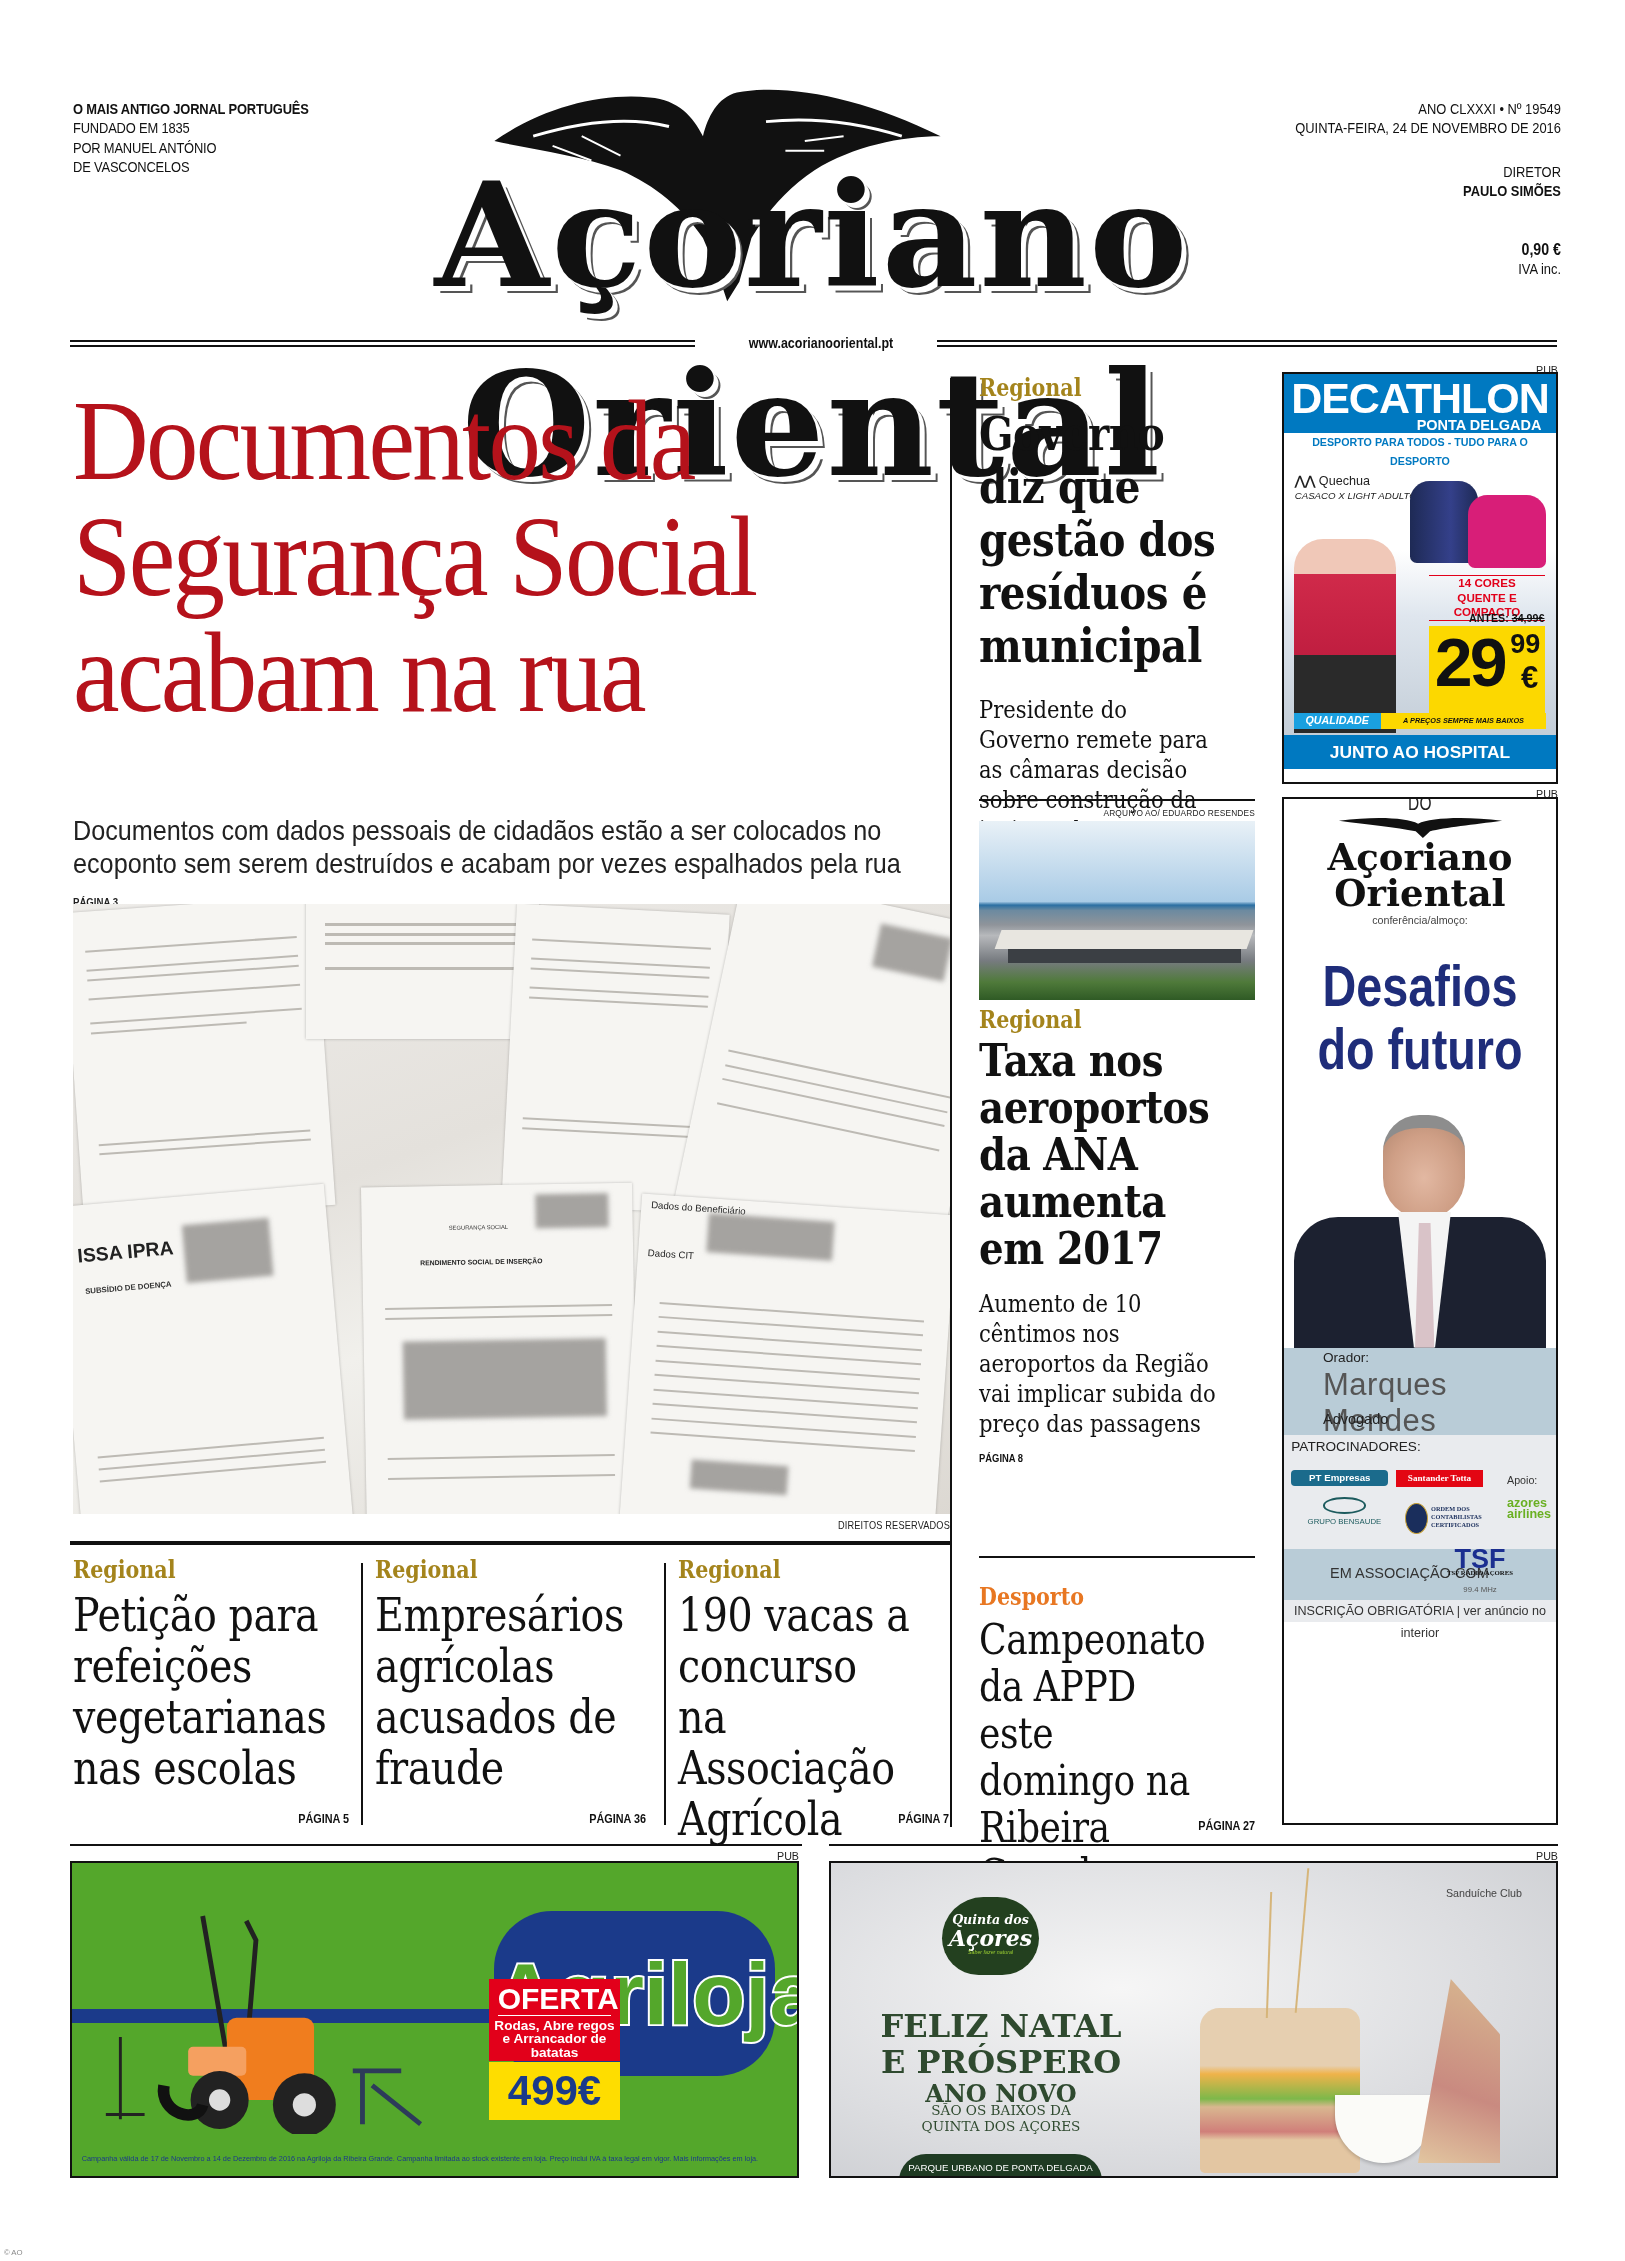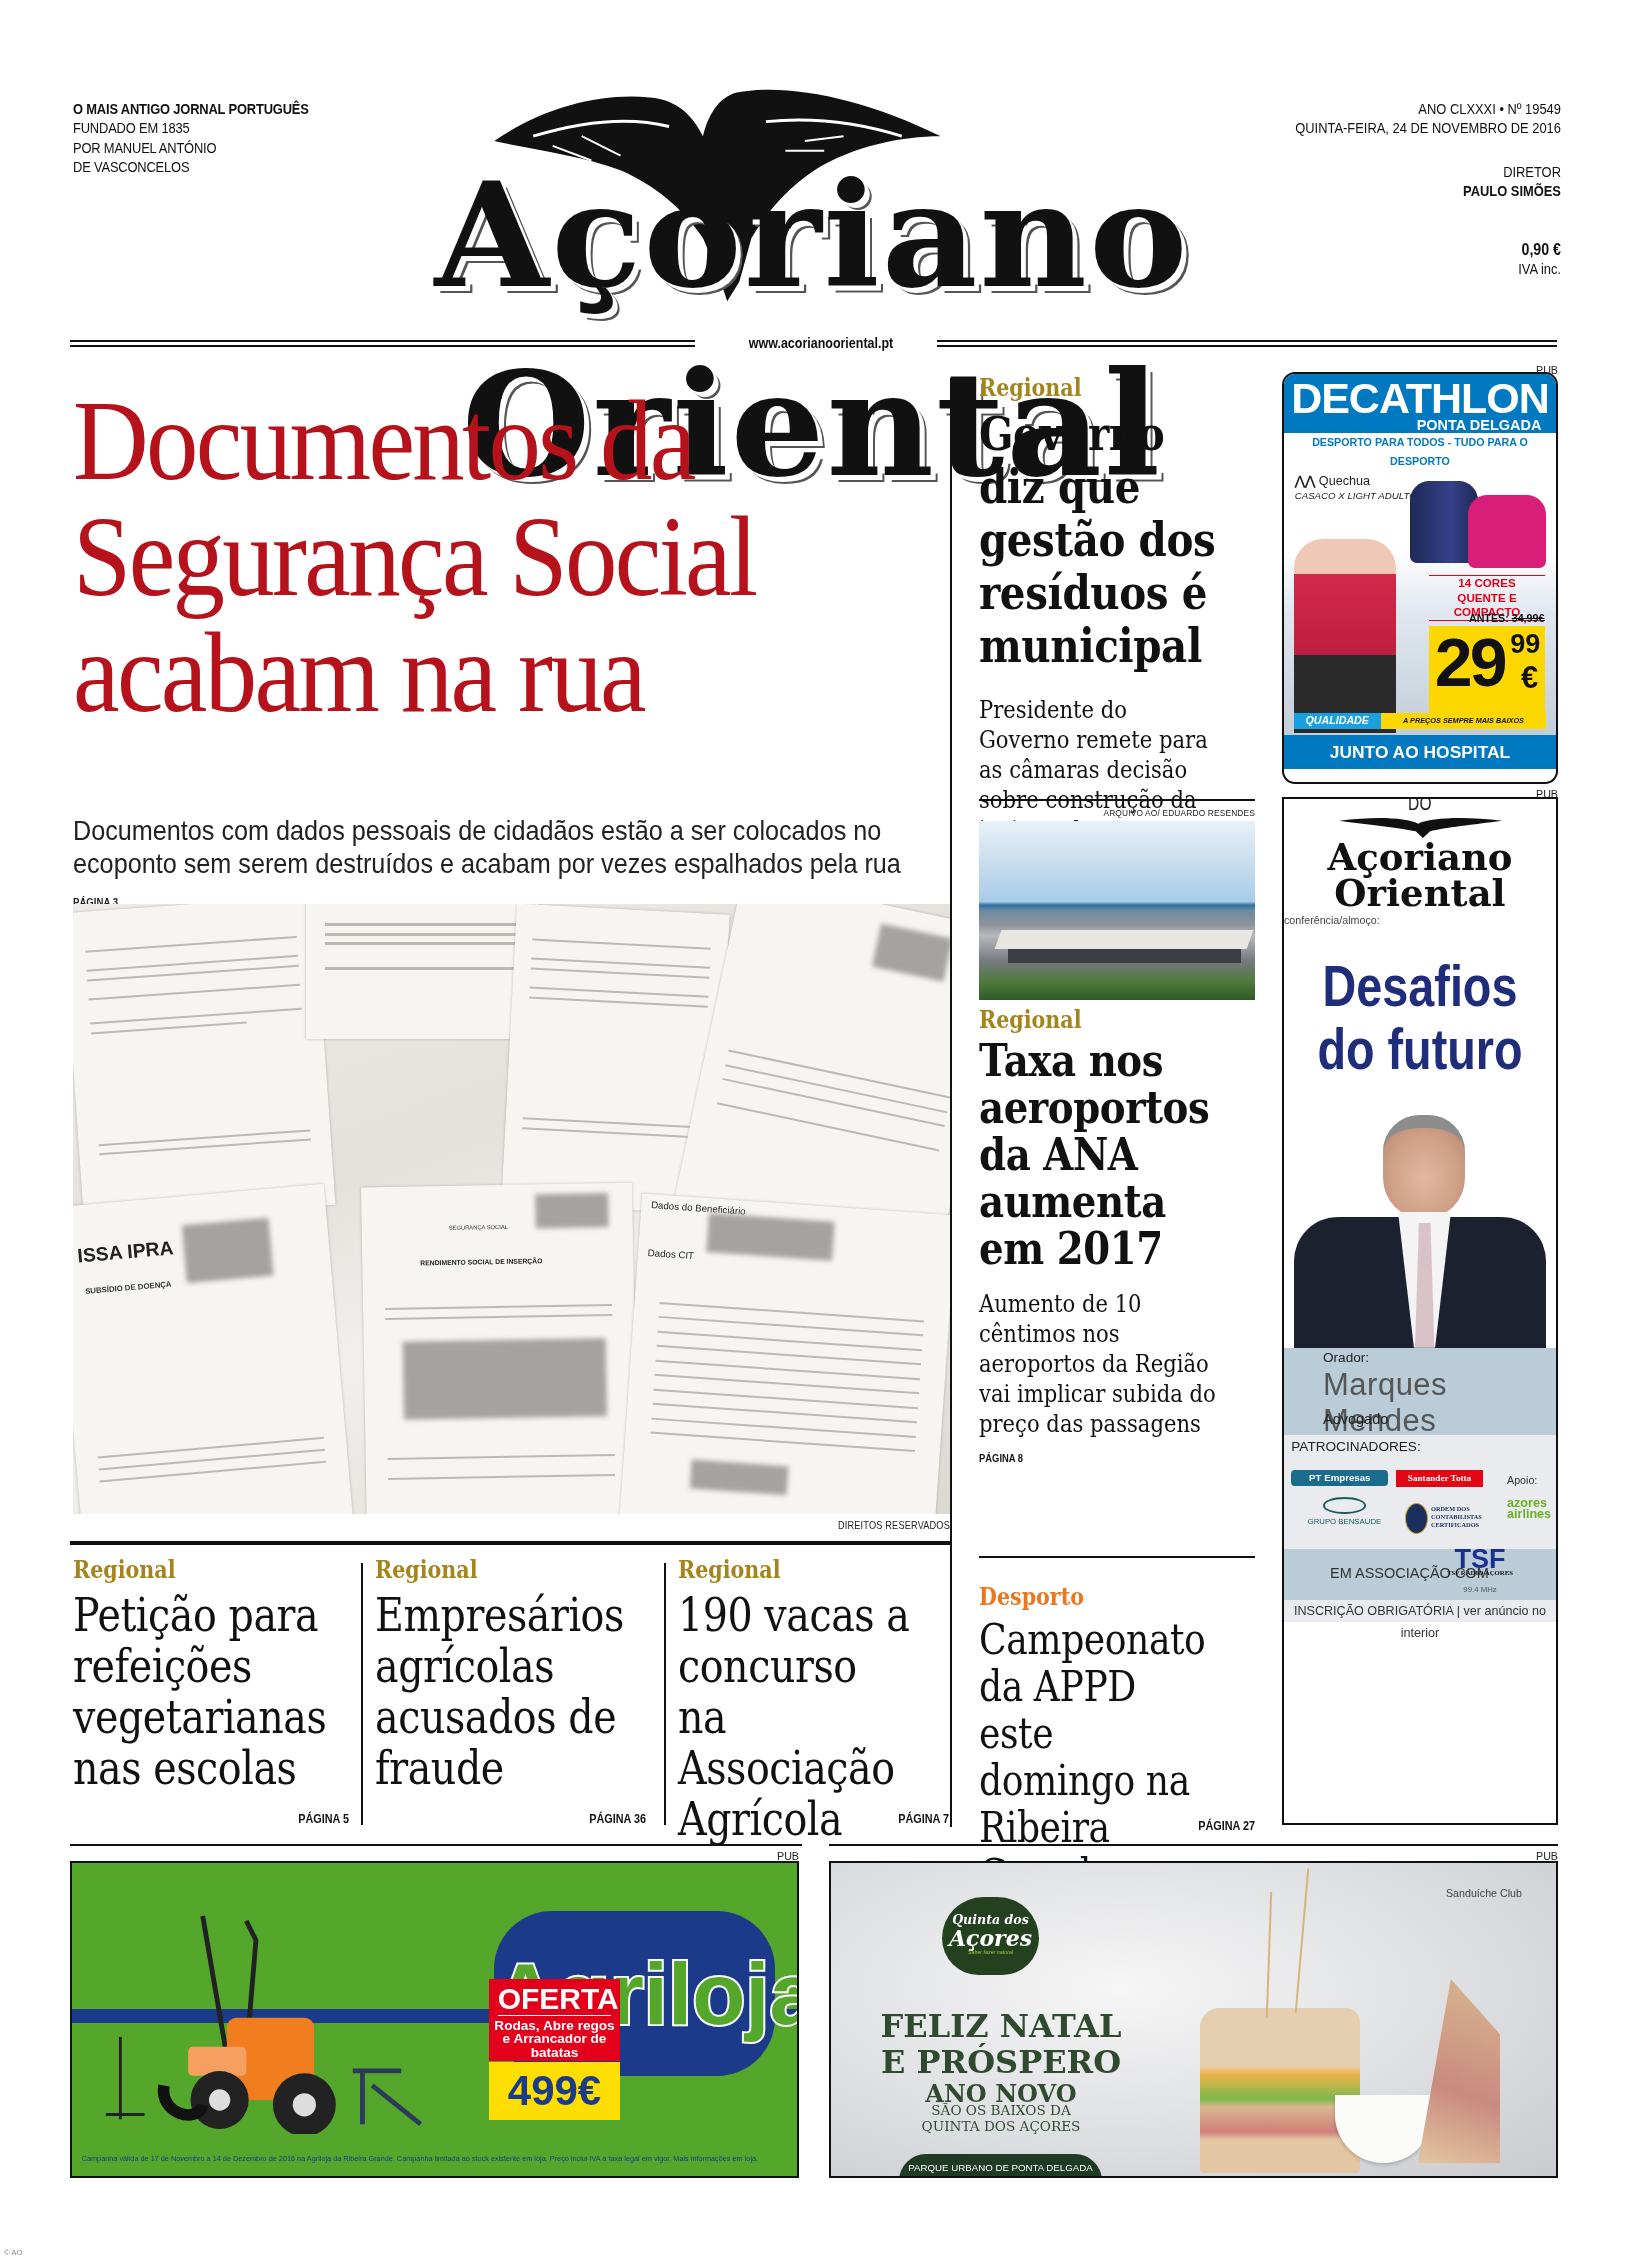--- a/index.html
+++ b/index.html
@@ -236,21 +236,21 @@
 </div>
 
 <div class="abs" style="left:979px;top:1556px;width:276px;height:2.4px;background:#111;"></div>
 <div class="abs" style="left:979px;top:1582px;width:276px;height:252px;">
   <div class="kicker sport">Desporto</div>
   <div class="story-title" style="margin-top:4.8px;font-size:42px;line-height:47px;">Campeonato da APPD este domingo na Ribeira Grande</div>
   <div class="abs pg-right" style="right:0;top:237px;">PÁGINA 27</div>
 </div>
 
 <div class="abs pub" style="left:1282px;top:364px;width:276px;">PUB</div>
-<div class="abs ad-box" style="left:1282px;top:372px;width:276px;height:412px;border-radius:13px;">
+<div class="abs ad-box" style="left:1282px;top:372px;width:276px;height:412px;">
   <div class="dec-head" style="height:44px;">
     <div class="dec-brand" style="font-size:43px;line-height:39px;padding-top:4.8px;">DECATHLON</div>
   </div>
   <div class="dec-head dec-loc" style="font-size:14.5px;line-height:14.5px;">PONTA DELGADA</div>
   <div class="dec-tag" style="font-size:10.7px;line-height:19.4px;">DESPORTO PARA TODOS - TUDO PARA O DESPORTO</div>
   <div class="dec-body" style="height:264px;">
     <div style="position:absolute;left:10.7px;top:1.9px;font-size:12.6px;color:#222;"><span style="font-weight:bold;">⋀⋀ </span><span>Quechua</span></div>
     <div style="position:absolute;left:10.7px;top:18.4px;font-size:9.7px;font-style:italic;color:#222;">CASACO X LIGHT ADULTO</div>
     <div style="position:absolute;left:9.7px;top:68px;width:102px;height:194px;background:linear-gradient(180deg,#f0c8b8 0,#f0c8b8 18%,#d02a4a 18%,#c01e40 60%,#2a2a2a 60%);border-radius:29px 29px 0 0;"></div>
     <div class="jacket" style="left:126px;top:9.7px;width:68px;height:82px;background:linear-gradient(90deg,#1e2a55,#34408a 60%,#1e2a55);"></div>
@@ -272,21 +272,21 @@
 </div>
 
 <div class="abs pub" style="left:1282px;top:788px;width:276px;">PUB</div>
 <div class="abs ad-box" style="left:1282px;top:797px;width:276px;height:1028px;background:#fff;">
   <div class="conf-label cond" style="font-size:19.4px;margin-top:-6.8px;">DO</div>
   <svg style="display:block;margin:0 auto;" width="165" height="24" viewBox="0 0 340 50">
     <path d="M0 12 C80 2 140 6 165 18 C190 6 260 2 340 12 C280 20 220 26 190 34 L175 48 L160 34 C120 26 60 20 0 12Z" fill="#111"></path>
   </svg>
   <div class="conf-logo" style="font-size:37px;line-height:36px;">Açoriano</div>
   <div class="conf-logo" style="font-size:37px;line-height:36px;">Oriental</div>
-  <div class="cond" style="text-align:left;font-size:10.7px;color:#444;margin-top:2.9px;">conferência/almoço:</div>
+  <div class="cond" style="text-align:center;font-size:10.7px;color:#444;margin-top:2.9px;">conferência/almoço:</div>
   <div class="conf-theme" style="margin-top:29px;">Desafios</div>
   <div class="conf-theme">do futuro</div>
   <div class="portrait" style="height:252px;margin-top:14.5px;">
     <div style="position:absolute;left:99px;top:19.4px;width:82px;height:104px;border-radius:39px 39px 44px 44px;background:radial-gradient(ellipse at 50% 55%,#e2b8a2 0%,#cf9f86 60%,#b58a72 100%);border-top:13.6px solid #8d8d8d;box-sizing:border-box;"></div>
     <div style="position:absolute;left:9.7px;top:121px;width:252px;height:131px;background:#1c2130;border-radius:44px 44px 0 0;"></div>
     <div style="position:absolute;left:114px;top:116px;width:53px;height:136px;background:#f4f4f4;clip-path:polygon(0 0,100% 0,70% 100%,30% 100%);"></div>
     <div style="position:absolute;left:131px;top:127px;width:19.4px;height:125px;background:#d9c3c8;clip-path:polygon(20% 0,80% 0,100% 100%,0 100%);"></div>
   </div>
   <div style="background:#b9ccd7;height:87px;position:relative;">
     <div class="cond" style="position:absolute;left:39px;top:2.9px;font-size:13.6px;color:#222;">Orador:</div>

